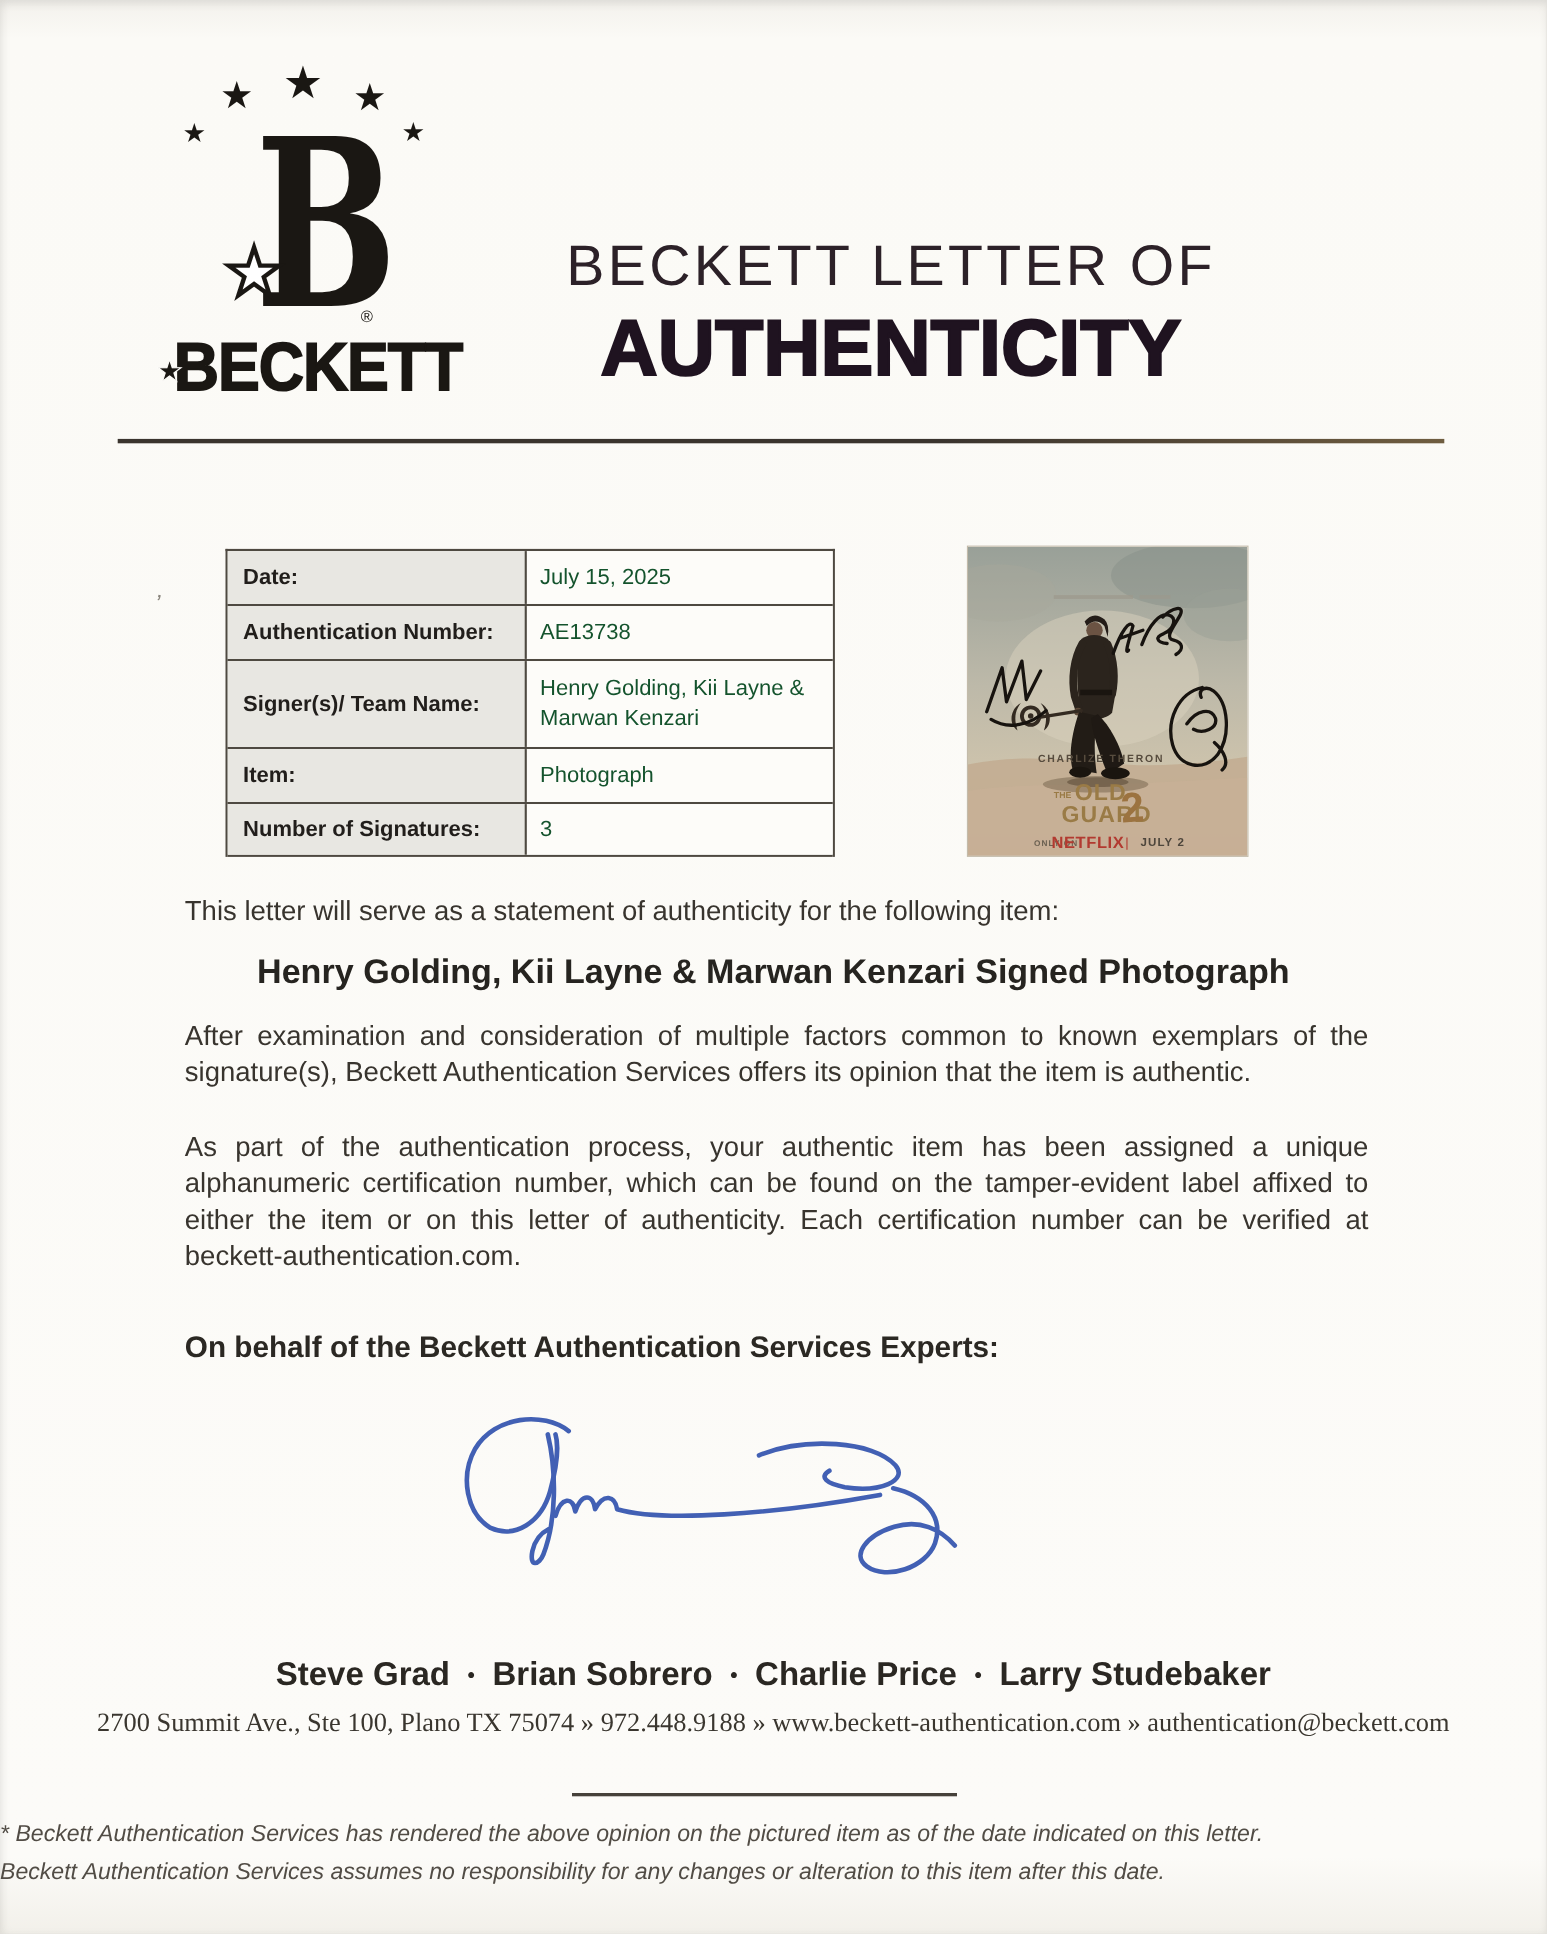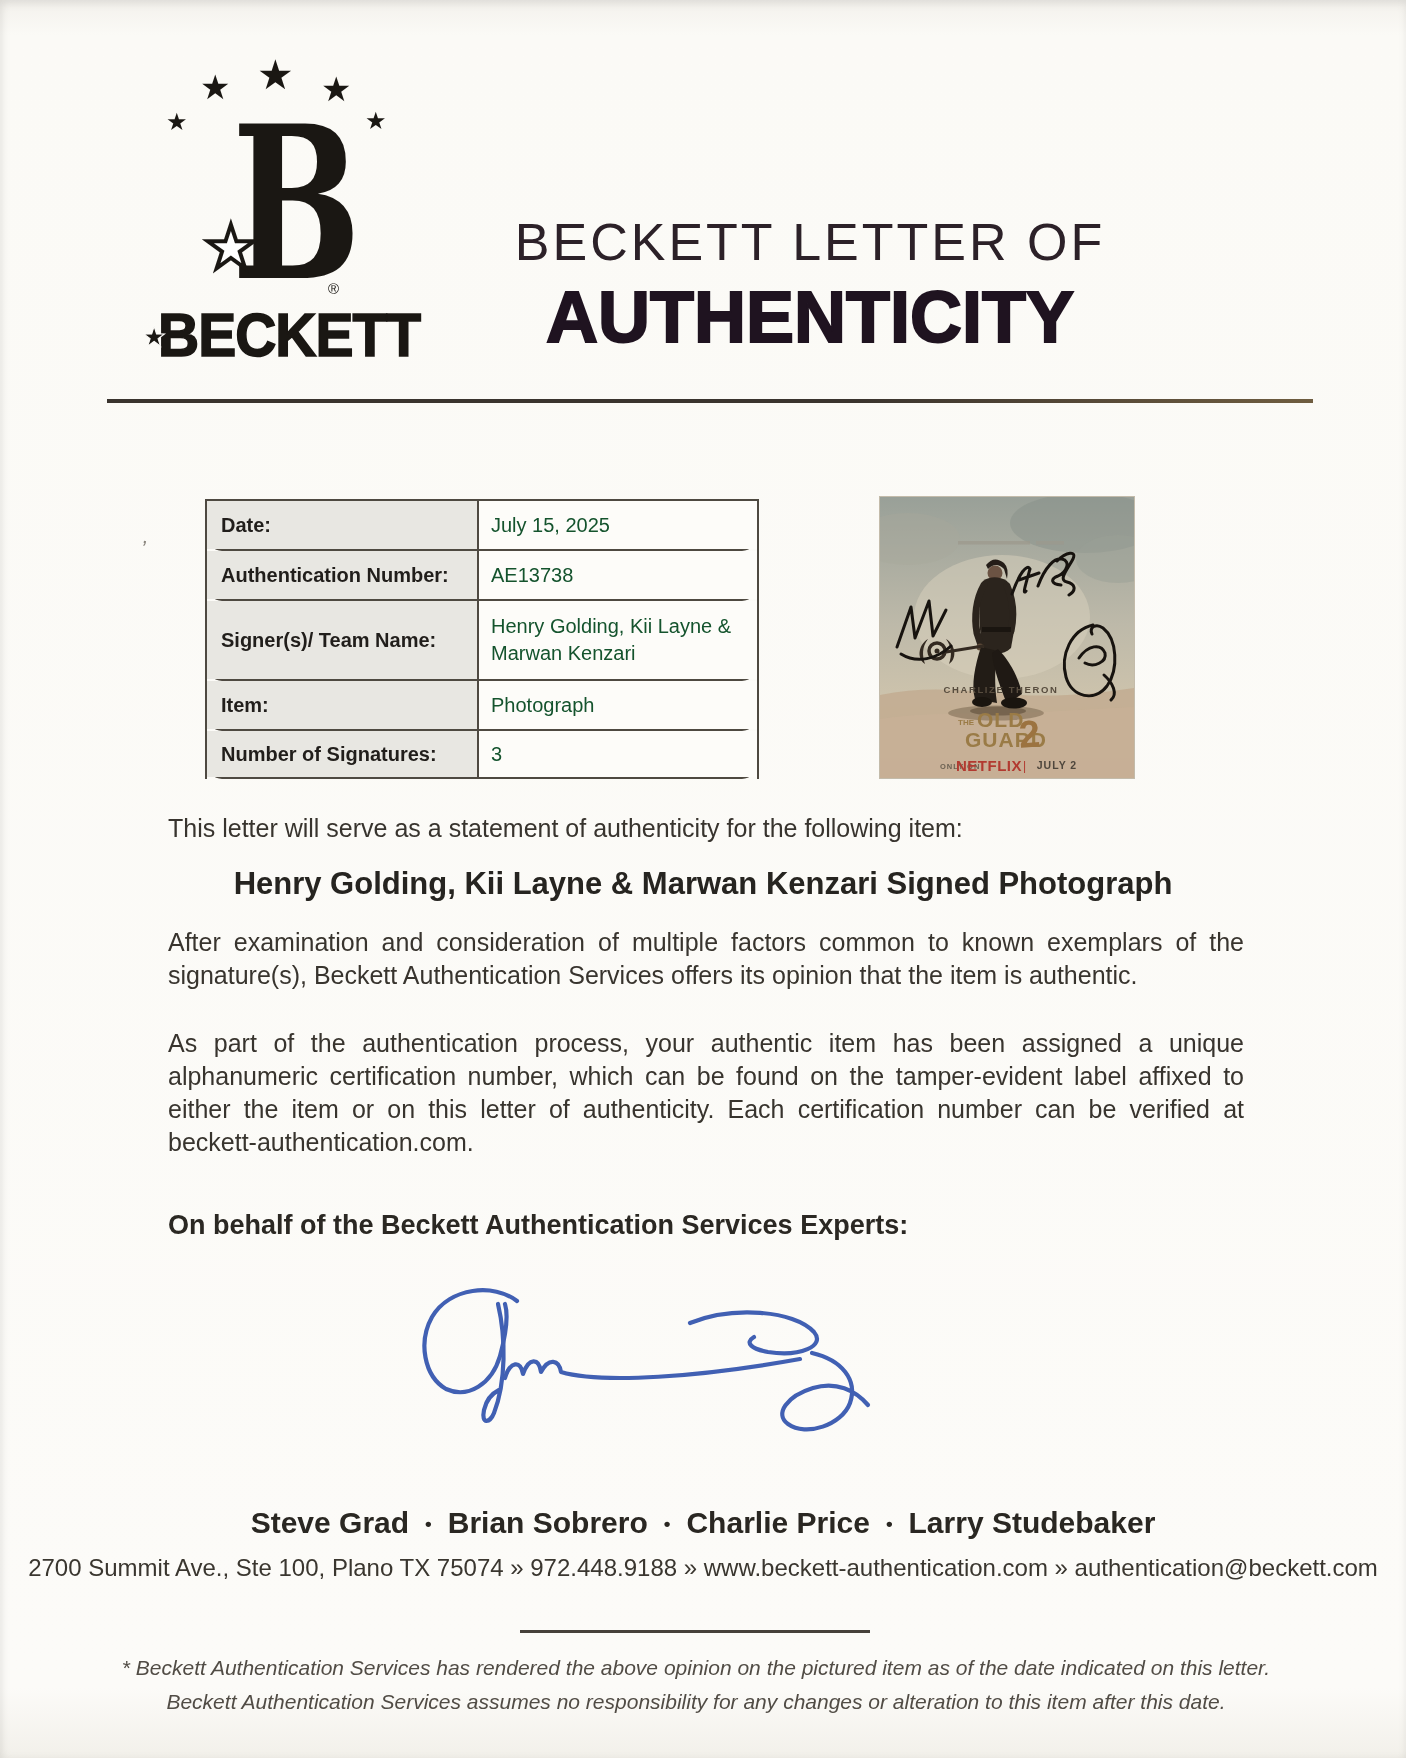--- a/index.html
+++ b/index.html
@@ -37,21 +37,21 @@
   
   #title-block{left:420px;top:212px;width:780px;text-align:center;color:#261a24;}
   #title-line1{font-size:52px;letter-spacing:3px;font-weight:400;color:#2c2128;}
   #title-line2{font-size:72px;font-weight:900;letter-spacing:0px;color:#1f1320;margin-top:4px;
     -webkit-text-stroke:2px #1f1320;}
   #header-rule{left:107px;top:399px;width:1206px;height:4px;
     background:linear-gradient(to right,#3a342e 0%,#3a342e 62%,#574a38 82%,#6f5d40 100%);}
 
   
   #cert-table{left:205px;top:499px;width:550px;border:2px solid #4e4941;border-bottom:none;font-size:20px;}
-  .trow{display:flex;border-bottom:2px solid #4e4941;border-radius:15px;}
+  .trow{display:flex;border-bottom:2px solid #4e4941;}
   .tlabel{
     width:272px;box-sizing:border-box;background:#e8e7e2;font-weight:bold;color:#211e1b;
     padding:0 10px 0 14px;display:flex;align-items:center;border-right:2px solid #4e4941;
   }
   .tvalue{flex:1;box-sizing:border-box;background:#fdfcf9;color:#14532d;
     padding:2px 8px 2px 12px;display:flex;align-items:center;line-height:1.35;}
   .rh50{height:48px;} .rh80{height:78px;} .rh48{height:46px;}
 
   
   #poster{left:880px;top:497px;width:254px;height:281px;outline:1px solid #c3bbaa;}
@@ -63,23 +63,23 @@
   #para1{left:168px;top:926px;width:1076px;text-align:justify;}
   #para2{left:168px;top:1027px;width:1076px;text-align:justify;}
   #on-behalf{left:168px;top:1210px;font-size:27px;font-weight:bold;color:#2b2823;}
 
   
   #sig-svg{left:398px;top:1273px;}
 
   
   #experts{left:0;top:1506px;width:1406px;text-align:center;font-size:30px;font-weight:bold;color:#2a2722;}
   #experts .dot{font-size:19px;vertical-align:3px;padding:0 16px;}
-  #address{left:0;top:1554px;width:1406px;text-align:center;font-size:24px;color:#3a362f;}
+  #address{left:0;top:1554px;width:1406px;text-align:center;font-size:24px;color:#3a362f;font-family:Liberation Serif, serif;}
   #footer-rule{left:520px;top:1630px;width:350px;height:3px;background:#46413a;}
-  .disclaimer{width:1392px;text-align:center;font-style:italic;font-size:21px;color:#514c45;}
+  .disclaimer{width:1392px;font-style:italic;font-size:21px;color:#514c45;}
   #disc1{left:0;top:1656px;} #disc2{left:0;top:1690px;}
 
   #scan-artifact{left:141px;top:536px;font-size:22px;color:#8a857d;transform:rotate(12deg);}
 </style>
 </head>
 <body>
 
 <div id="page">
 
   <div id="logo" class="abs">

